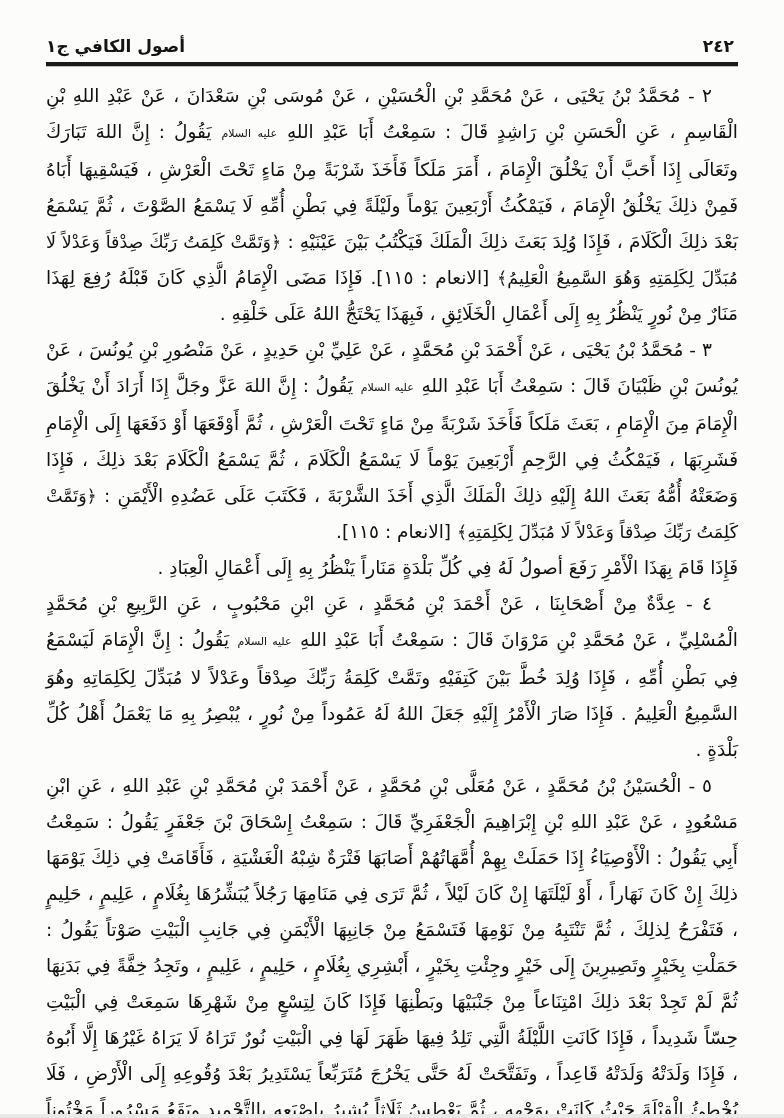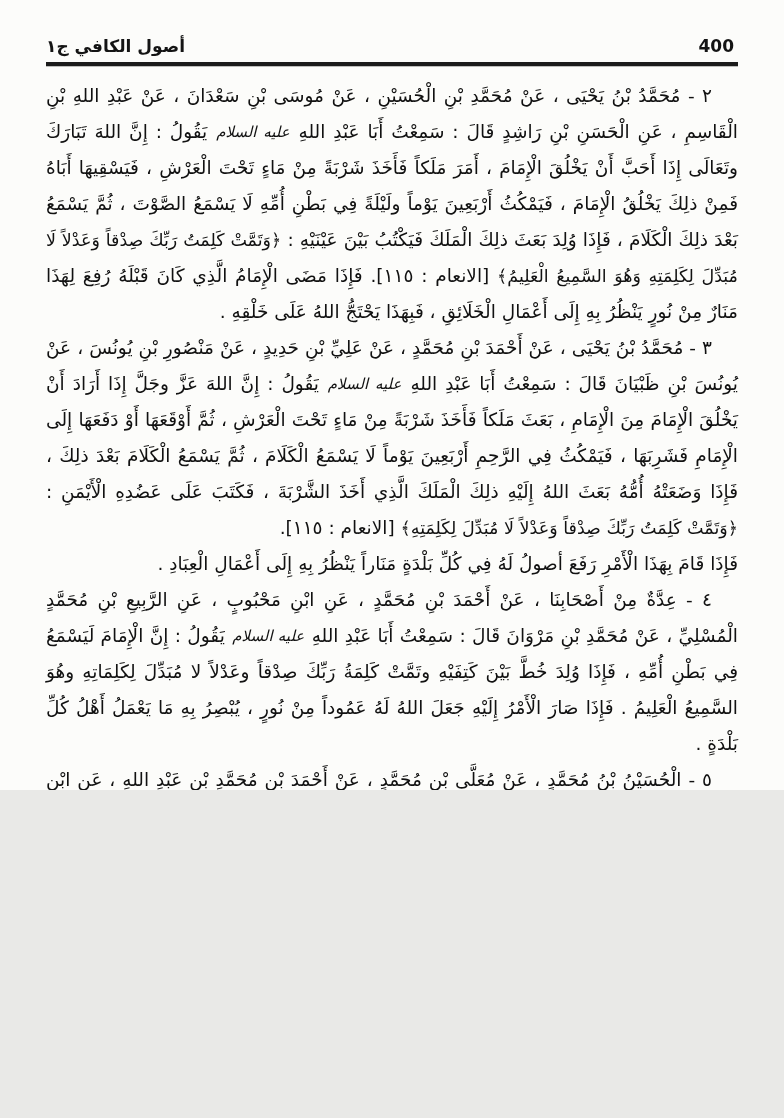--- a/index.html
+++ b/index.html
@@ -2,21 +2,21 @@
 <html lang="ar"><head>
 <meta charset="utf-8">
 <style>
   html,body{margin:0;padding:0;}
   body{
     width:784px;height:1118px;overflow:hidden;
     background:#e9e9e7;
     font-family:"DejaVu Sans",sans-serif;
   }
   .page{
-    position:relative;width:784px;height:790px;overflow:hidden;
+    position:relative;width:784px;height:1114px;overflow:hidden;
     background:#fcfcfa;color:#141414;
     box-sizing:border-box;
   }
   .page-header{
     display:flex;justify-content:space-between;align-items:flex-end;
     padding:36px 46px 6px 46px;
     direction:ltr;
   }
   .book-title{
     font-weight:bold;font-size:17px;letter-spacing:0;
@@ -36,38 +36,37 @@
     direction:rtl;
     padding:12px 46px 0 46px;
     font-size:18.5px;
     line-height:36px;
     text-align:justify;
     color:#111;
   }
   .para{margin:0;}
   .para.num{text-indent:26px;}
   .para .sym{
-    font-size:15px;
+    font-size:11px;
     letter-spacing:-0.5px;
     vertical-align:1px;
     padding:0 1px;
-    font-style:italic;
   }
   .para .qv{
     font-size:17.5px;
   }
 </style>
 </head>
 <body>
 
 <div class="page">
 
   <div class="page-header">
     <div class="book-title">أصول الكافي ج١</div>
-    <div class="page-number">400</div>
+    <div class="page-number">٢٤٢</div>
   </div>
 
   <div class="header-rule"></div>
 
   <div class="text-body">
     <p class="para num">٢ - مُحَمَّدُ بْنُ يَحْيَى ، عَنْ مُحَمَّدِ بْنِ الْحُسَيْنِ ، عَنْ مُوسَى بْنِ سَعْدَانَ ، عَنْ عَبْدِ اللهِ بْنِ الْقَاسِمِ ، عَنِ الْحَسَنِ بْنِ رَاشِدٍ قَالَ : سَمِعْتُ أَبَا عَبْدِ اللهِ <span class="sym">عليه السلام</span> يَقُولُ : إِنَّ اللهَ تَبَارَكَ وتَعَالَى إِذَا أَحَبَّ أَنْ يَخْلُقَ الْإِمَامَ ، أَمَرَ مَلَكاً فَأَخَذَ شَرْبَةً مِنْ مَاءٍ تَحْتَ الْعَرْشِ ، فَيَسْقِيهَا أَبَاهُ فَمِنْ ذلِكَ يَخْلُقُ الْإِمَامَ ، فَيَمْكُثُ أَرْبَعِينَ يَوْماً ولَيْلَةً فِي بَطْنِ أُمِّهِ لَا يَسْمَعُ الصَّوْتَ ، ثُمَّ يَسْمَعُ بَعْدَ ذلِكَ الْكَلَامَ ، فَإِذَا وُلِدَ بَعَثَ ذلِكَ الْمَلَكَ فَيَكْتُبُ بَيْنَ عَيْنَيْهِ : <span class="qv">﴿وَتَمَّتْ كَلِمَتُ رَبِّكَ صِدْقاً وَعَدْلاً لَا مُبَدِّلَ لِكَلِمَتِهِ وَهُوَ السَّمِيعُ الْعَلِيمُ﴾</span> [الانعام : ١١٥]. فَإِذَا مَضَى الْإِمَامُ الَّذِي كَانَ قَبْلَهُ رُفِعَ لِهَذَا مَنَارٌ مِنْ نُورٍ يَنْظُرُ بِهِ إِلَى أَعْمَالِ الْخَلَائِقِ ، فَبِهَذَا يَحْتَجُّ اللهُ عَلَى خَلْقِهِ .</p>
     <p class="para num">٣ - مُحَمَّدُ بْنُ يَحْيَى ، عَنْ أَحْمَدَ بْنِ مُحَمَّدٍ ، عَنْ عَلِيِّ بْنِ حَدِيدٍ ، عَنْ مَنْصُورِ بْنِ يُونُسَ ، عَنْ يُونُسَ بْنِ ظَبْيَانَ قَالَ : سَمِعْتُ أَبَا عَبْدِ اللهِ <span class="sym">عليه السلام</span> يَقُولُ : إِنَّ اللهَ عَزَّ وجَلَّ إِذَا أَرَادَ أَنْ يَخْلُقَ الْإِمَامَ مِنَ الْإِمَامِ ، بَعَثَ مَلَكاً فَأَخَذَ شَرْبَةً مِنْ مَاءٍ تَحْتَ الْعَرْشِ ، ثُمَّ أَوْقَعَهَا أَوْ دَفَعَهَا إِلَى الْإِمَامِ فَشَرِبَهَا ، فَيَمْكُثُ فِي الرَّحِمِ أَرْبَعِينَ يَوْماً لَا يَسْمَعُ الْكَلَامَ ، ثُمَّ يَسْمَعُ الْكَلَامَ بَعْدَ ذلِكَ ، فَإِذَا وَضَعَتْهُ أُمُّهُ بَعَثَ اللهُ إِلَيْهِ ذلِكَ الْمَلَكَ الَّذِي أَخَذَ الشَّرْبَةَ ، فَكَتَبَ عَلَى عَضُدِهِ الْأَيْمَنِ : <span class="qv">﴿وَتَمَّتْ كَلِمَتُ رَبِّكَ صِدْقاً وَعَدْلاً لَا مُبَدِّلَ لِكَلِمَتِهِ﴾</span> [الانعام : ١١٥].</p>
     <p class="para">فَإِذَا قَامَ بِهَذَا الْأَمْرِ رَفَعَ أصولُ لَهُ فِي كُلِّ بَلْدَةٍ مَنَاراً يَنْظُرُ بِهِ إِلَى أَعْمَالِ الْعِبَادِ .</p>
     <p class="para num">٤ - عِدَّةٌ مِنْ أَصْحَابِنَا ، عَنْ أَحْمَدَ بْنِ مُحَمَّدٍ ، عَنِ ابْنِ مَحْبُوبٍ ، عَنِ الرَّبِيعِ بْنِ مُحَمَّدٍ الْمُسْلِيِّ ، عَنْ مُحَمَّدِ بْنِ مَرْوَانَ قَالَ : سَمِعْتُ أَبَا عَبْدِ اللهِ <span class="sym">عليه السلام</span> يَقُولُ : إِنَّ الْإِمَامَ لَيَسْمَعُ فِي بَطْنِ أُمِّهِ ، فَإِذَا وُلِدَ خُطَّ بَيْنَ كَتِفَيْهِ وتَمَّتْ كَلِمَةُ رَبِّكَ صِدْقاً وعَدْلاً لا مُبَدِّلَ لِكَلِمَاتِهِ وهُوَ السَّمِيعُ الْعَلِيمُ . فَإِذَا صَارَ الْأَمْرُ إِلَيْهِ جَعَلَ اللهُ لَهُ عَمُوداً مِنْ نُورٍ ، يُبْصِرُ بِهِ مَا يَعْمَلُ أَهْلُ كُلِّ بَلْدَةٍ .</p>
     <p class="para num">٥ - الْحُسَيْنُ بْنُ مُحَمَّدٍ ، عَنْ مُعَلَّى بْنِ مُحَمَّدٍ ، عَنْ أَحْمَدَ بْنِ مُحَمَّدِ بْنِ عَبْدِ اللهِ ، عَنِ ابْنِ مَسْعُودٍ ، عَنْ عَبْدِ اللهِ بْنِ إِبْرَاهِيمَ الْجَعْفَرِيِّ قَالَ : سَمِعْتُ إِسْحَاقَ بْنَ جَعْفَرٍ يَقُولُ : سَمِعْتُ أَبِي يَقُولُ : الْأَوْصِيَاءُ إِذَا حَمَلَتْ بِهِمْ أُمَّهَاتُهُمْ أَصَابَهَا فَتْرَةٌ شِبْهُ الْغَشْيَةِ ، فَأَقَامَتْ فِي ذلِكَ يَوْمَهَا ذلِكَ إِنْ كَانَ نَهَاراً ، أَوْ لَيْلَتَهَا إِنْ كَانَ لَيْلاً ، ثُمَّ تَرَى فِي مَنَامِهَا رَجُلاً يُبَشِّرُهَا بِغُلَامٍ ، عَلِيمٍ ، حَلِيمٍ ، فَتَفْرَحُ لِذلِكَ ، ثُمَّ تَنْتَبِهُ مِنْ نَوْمِهَا فَتَسْمَعُ مِنْ جَانِبِهَا الْأَيْمَنِ فِي جَانِبِ الْبَيْتِ صَوْتاً يَقُولُ : حَمَلْتِ بِخَيْرٍ وتَصِيرِينَ إِلَى خَيْرٍ وجِئْتِ بِخَيْرٍ ، أَبْشِرِي بِغُلَامٍ ، حَلِيمٍ ، عَلِيمٍ ، وتَجِدُ خِفَّةً فِي بَدَنِهَا ثُمَّ لَمْ تَجِدْ بَعْدَ ذلِكَ امْتِنَاعاً مِنْ جَنْبَيْهَا وبَطْنِهَا فَإِذَا كَانَ لِتِسْعٍ مِنْ شَهْرِهَا سَمِعَتْ فِي الْبَيْتِ حِسّاً شَدِيداً ، فَإِذَا كَانَتِ اللَّيْلَةُ الَّتِي تَلِدُ فِيهَا ظَهَرَ لَهَا فِي الْبَيْتِ نُورٌ تَرَاهُ لَا يَرَاهُ غَيْرُهَا إِلَّا أَبُوهُ ، فَإِذَا وَلَدَتْهُ وَلَدَتْهُ قَاعِداً ، وتَفَتَّحَتْ لَهُ حَتَّى يَخْرُجَ مُتَرَبِّعاً يَسْتَدِيرُ بَعْدَ وُقُوعِهِ إِلَى الْأَرْضِ ، فَلَا يُخْطِئُ الْقِبْلَةَ حَيْثُ كَانَتْ بِوَجْهِهِ ، ثُمَّ يَعْطِسُ ثَلَاثاً يُشِيرُ بِإِصْبَعِهِ بِالتَّحْمِيدِ ويَقَعُ مَسْرُوراً مَخْتُوناً ورَبَاعِيَتَاهُ مِنْ فَوْقٍ وأَسْفَلَ ونَابَاهُ وضَاحِكَاهُ ومِنْ بَيْنِ يَدَيْهِ مِثْلُ سَبِيكَةِ الذَّهَبِ نُورٌ ، ويُقِيمُ يَوْمَهُ ولَيْلَتَهُ تَسِيلُ</p>

